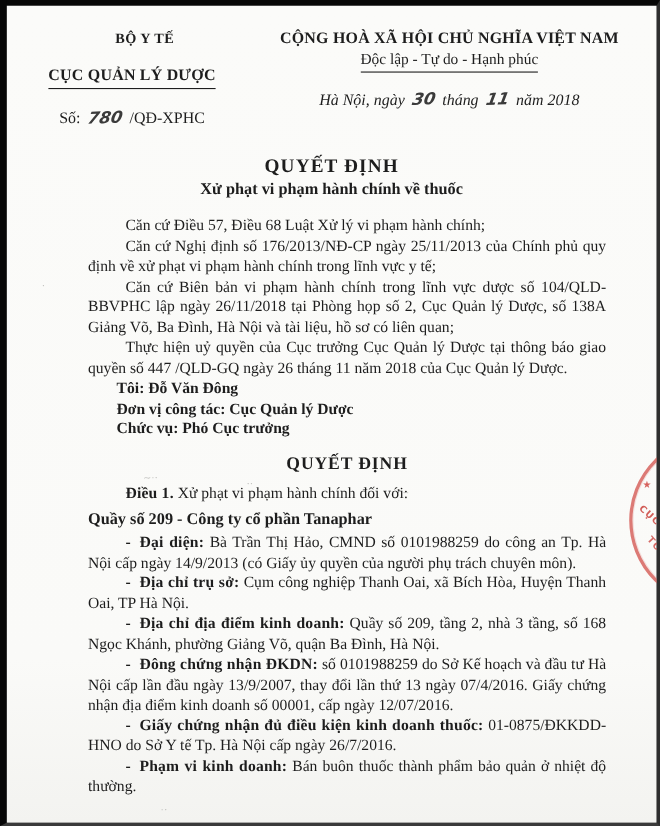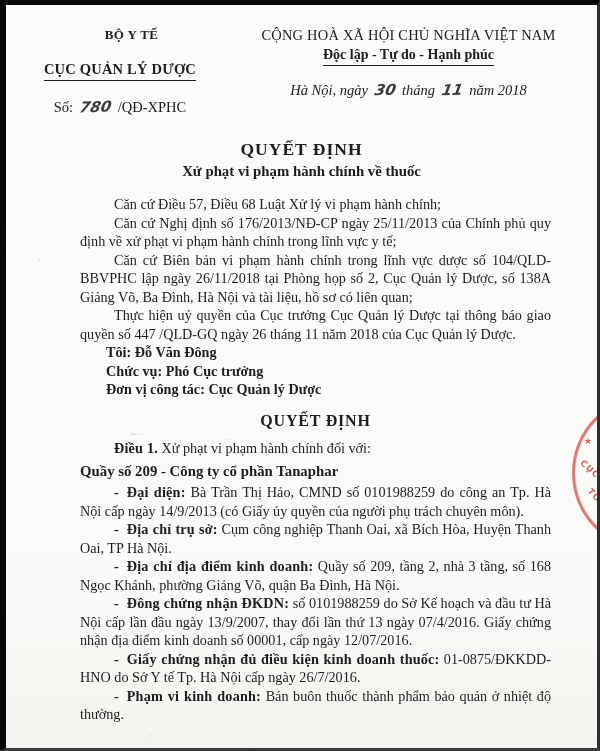--- a/index.html
+++ b/index.html
@@ -15,22 +15,22 @@
     overflow:hidden;
     font-family:"Liberation Serif","DejaVu Serif",serif;
     color:#1d1d1d;
   }
   
   .header { display:flex; margin-top:22px; }
   .h-left  { width:228px; text-align:center; }
   .h-right { flex:1; text-align:center; padding-right:14px; }
   .org1 { font-weight:bold; font-size:13px; letter-spacing:.4px;padding-left:23px; }
   .org2 { font-weight:bold; font-size:14.5px; margin-top:18px; letter-spacing:.2px; }
-  .country { font-weight:normal; font-size:14.5px; letter-spacing:.2px; }
-  .motto { font-weight:bold; font-size:14px; margin-top:3px; }
+  .country { font-weight:bold; font-size:14.5px; letter-spacing:.2px; }
+  .motto { font-weight:normal; font-size:14px; margin-top:3px; }
   .u { display:inline-block; border-bottom:1.6px solid #1d1d1d; padding-bottom:2px; }
   .doc-number { margin-top:17px; font-size:14.5px; }
   .date-line { margin-top:15px; font-style:italic; font-size:14.5px; }
   .hand {
     display:inline-block;
     font-family:"DejaVu Sans",sans-serif;
     font-style:italic; font-weight:bold;
     font-size:15px; color:#3b3b3b;
     transform:skewX(-12deg) rotate(-2deg);
     padding:0 3px;
@@ -105,22 +105,22 @@
   <div class="subtitle">Xử phạt vi phạm hành chính về thuốc</div>
 
   <div class="body">
     <p class="para">Căn cứ Điều 57, Điều 68 Luật Xử lý vi phạm hành chính;</p>
     <p class="para">Căn cứ Nghị định số 176/2013/NĐ-CP ngày 25/11/2013 của Chính phủ quy định về xử phạt vi phạm hành chính trong lĩnh vực y tế;</p>
     <p class="para">Căn cứ Biên bản vi phạm hành chính trong lĩnh vực dược số 104/QLD-BBVPHC lập ngày 26/11/2018 tại Phòng họp số 2, Cục Quản lý Dược, số 138A Giảng Võ, Ba Đình, Hà Nội và tài liệu, hồ sơ có liên quan;</p>
     <p class="para">Thực hiện uỷ quyền của Cục trưởng Cục Quản lý Dược tại thông báo giao quyền số 447 /QLD-GQ ngày 26 tháng 11 năm 2018 của Cục Quản lý Dược.</p>
 
     <div class="officer">
       <div>Tôi: Đỗ Văn Đông</div>
+      <div>Đơn vị công tác: Cục Quản lý Dược</div>
       <div>Chức vụ: Phó Cục trưởng</div>
-      <div>Đơn vị công tác: Cục Quản lý Dược</div>
     </div>
 
     <div class="decision2">QUYẾT ĐỊNH</div>
 
     <p class="article"><b>Điều 1.</b> <span>Xử phạt vi phạm hành chính đối với:</span></p>
 
     <div class="entity">Quầy số 209 - Công ty cổ phần Tanaphar</div>
 
     <p class="item"><span class="dash">-</span><b>Đại diện:</b> <span>Bà Trần Thị Hảo, CMND số 0101988259 do công an Tp. Hà Nội cấp ngày 14/9/2013 (có Giấy ủy quyền của người phụ trách chuyên môn).</span></p>
     <p class="item"><span class="dash">-</span><b>Địa chỉ trụ sở:</b> <span>Cụm công nghiệp Thanh Oai, xã Bích Hòa, Huyện Thanh Oai, TP Hà Nội.</span></p>

